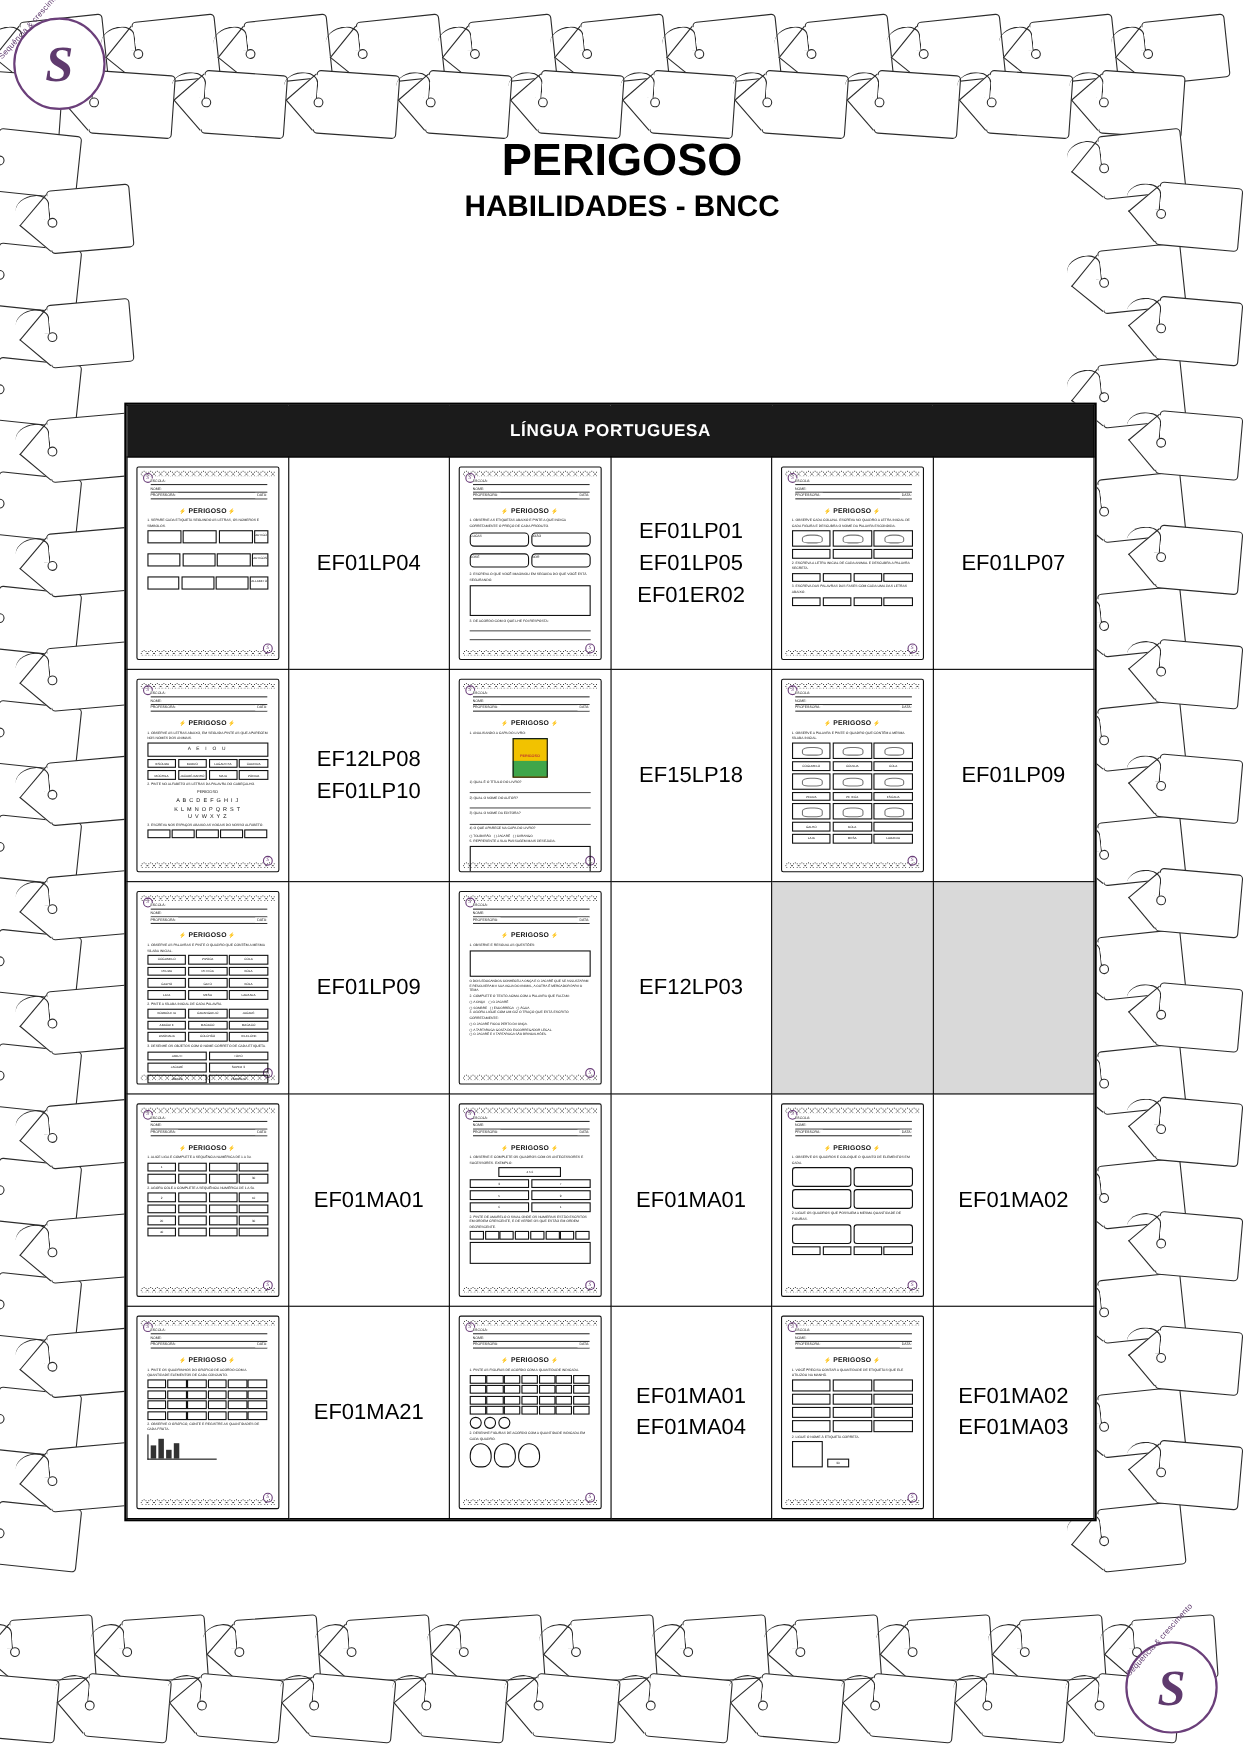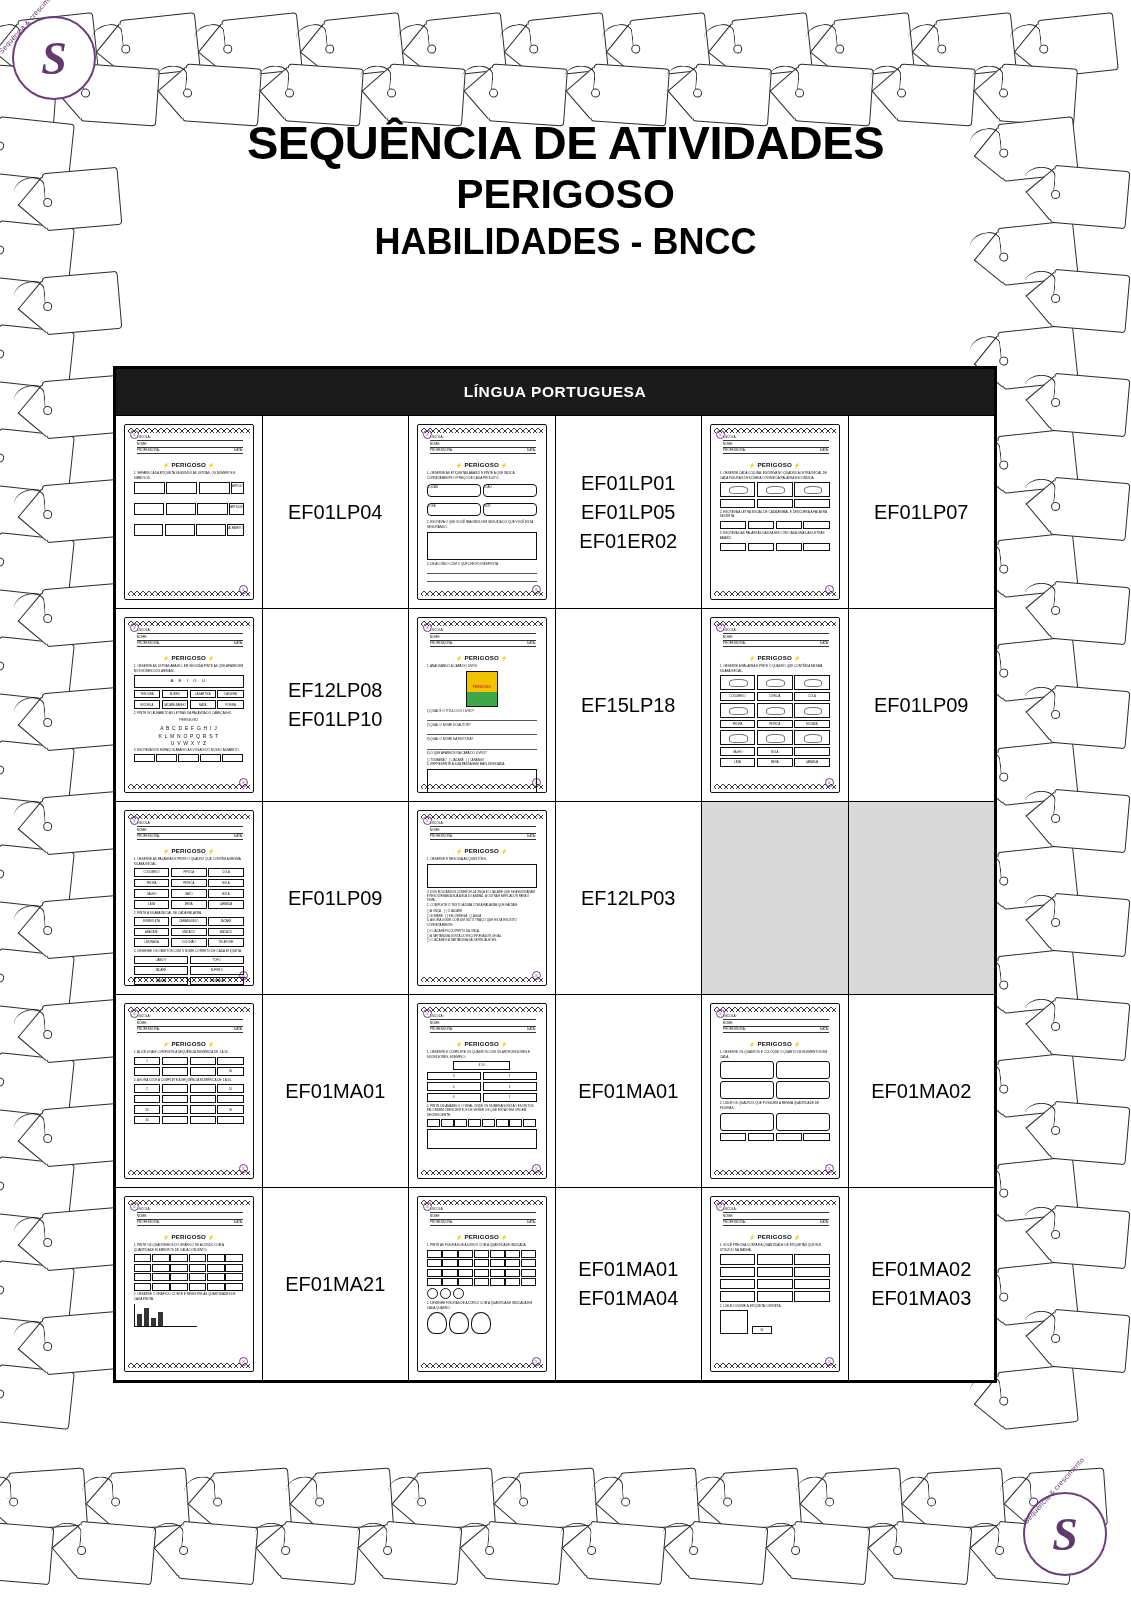--- a/index.html
+++ b/index.html
@@ -137,21 +137,21 @@
     line-height: 1.05;
   }
   .t3 {
     font-size: 31px;
     font-weight: normal;
     color: #000;
     margin-top: 2px;
     line-height: 1.1;
   }
   .t4 {
-    font-size: 36px;
+    font-size: 27px;
     font-weight: bold;
     color: #000;
     margin-top: 6px;
     line-height: 1.1;
   }
 
   
   .table-wrap {
     position: absolute;
     left: 113px;
@@ -697,21 +697,20 @@
 <div class="logo br">
   <div class="logo-circle"></div>
   <div class="logo-ring"></div>
   <div class="logo-s">S</div>
   <div class="logo-text">
     <span class="a">Sequência &amp; crescimento</span>
   </div>
 </div>
 
 <div class="titles">
-  <div class="t1">SEQUÊNCIA DE ATIVIDADES</div>
   <div class="t2">PERIGOSO</div>
   <div class="t4">HABILIDADES - BNCC</div>
 </div>
 
 <div class="table-wrap">
   <table class="grid">
     <tbody id="tableBody">
         <tr class="section-head">
           <td colspan="6">LÍNGUA PORTUGUESA</td>
         </tr>

